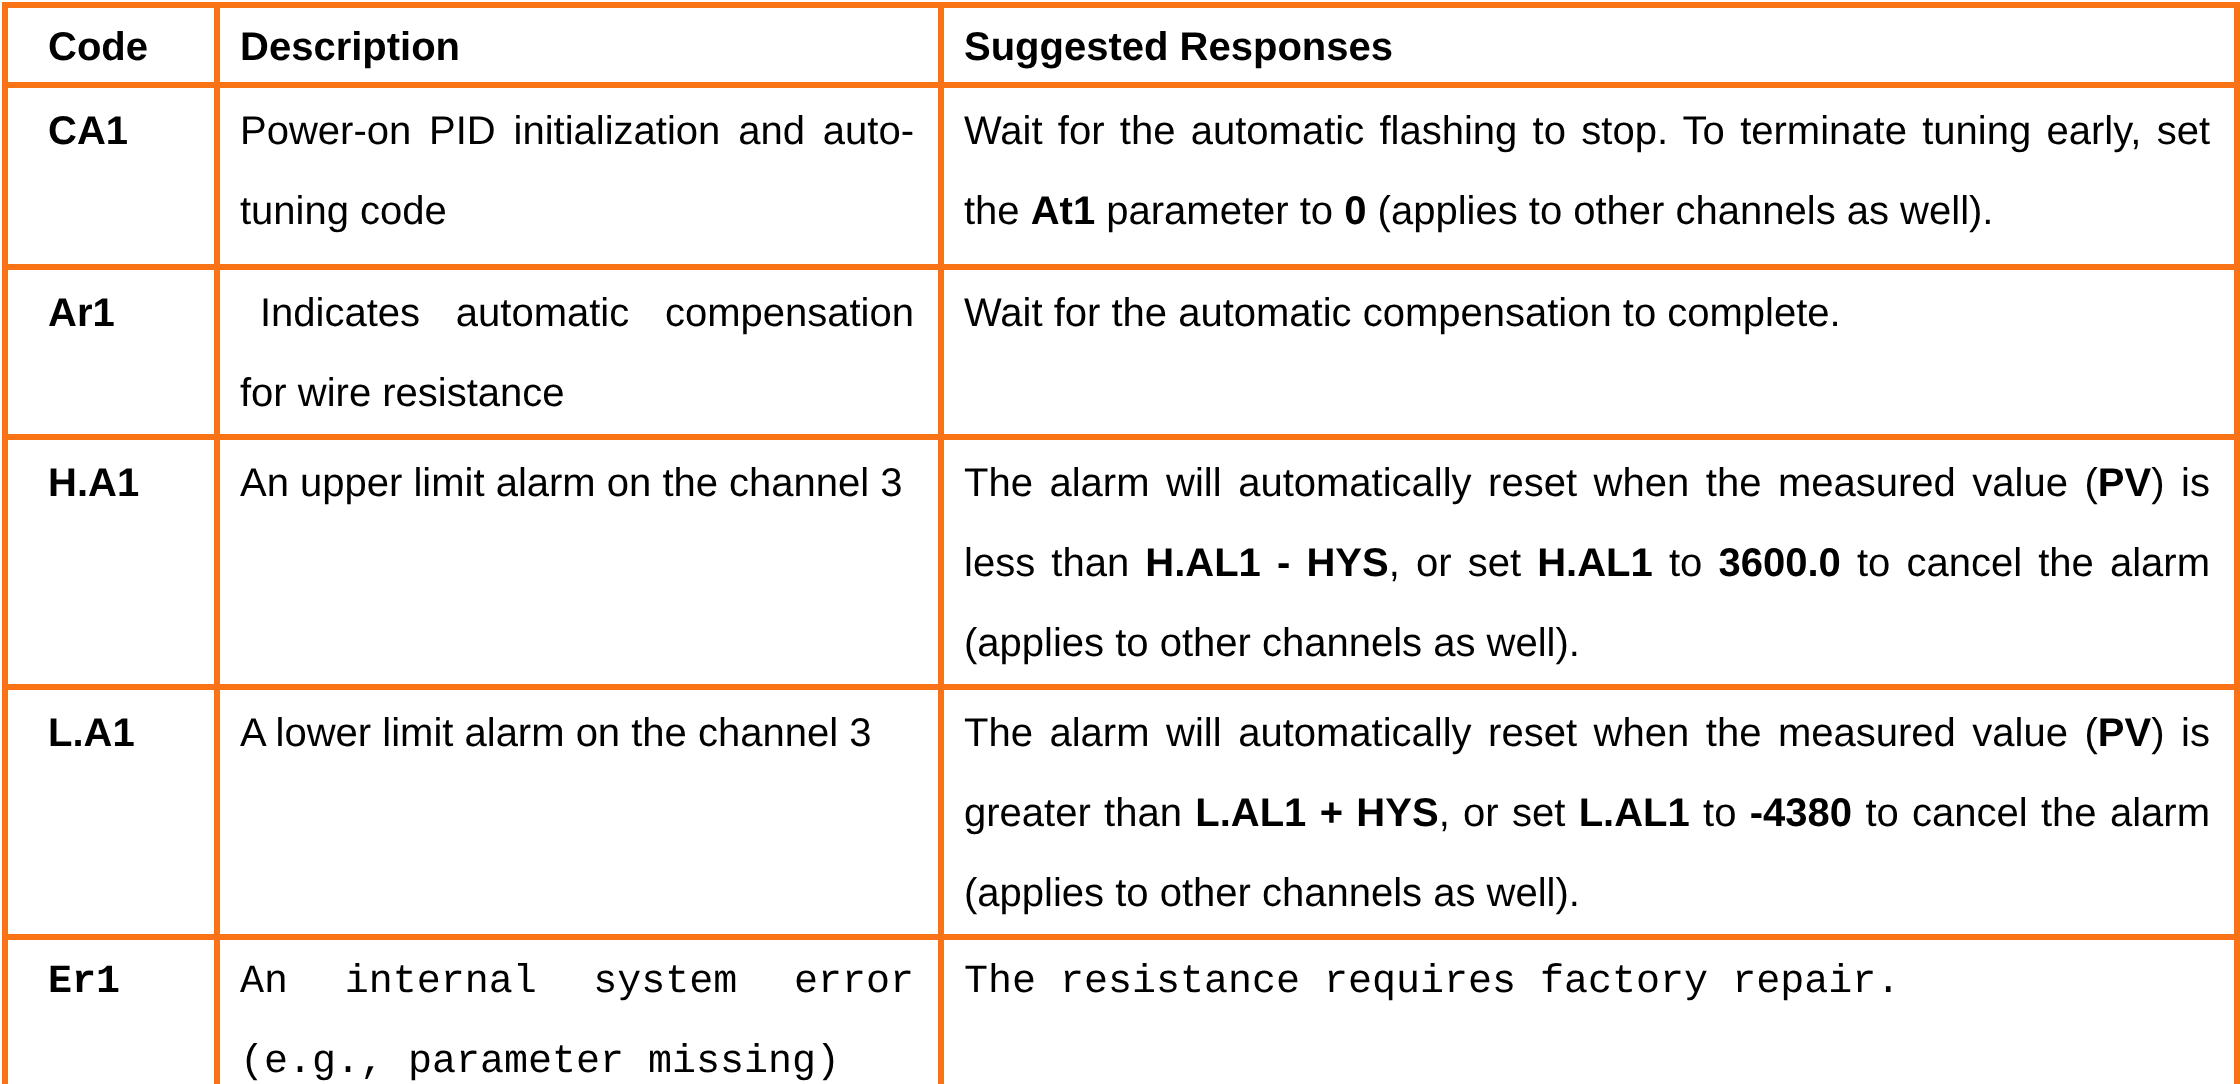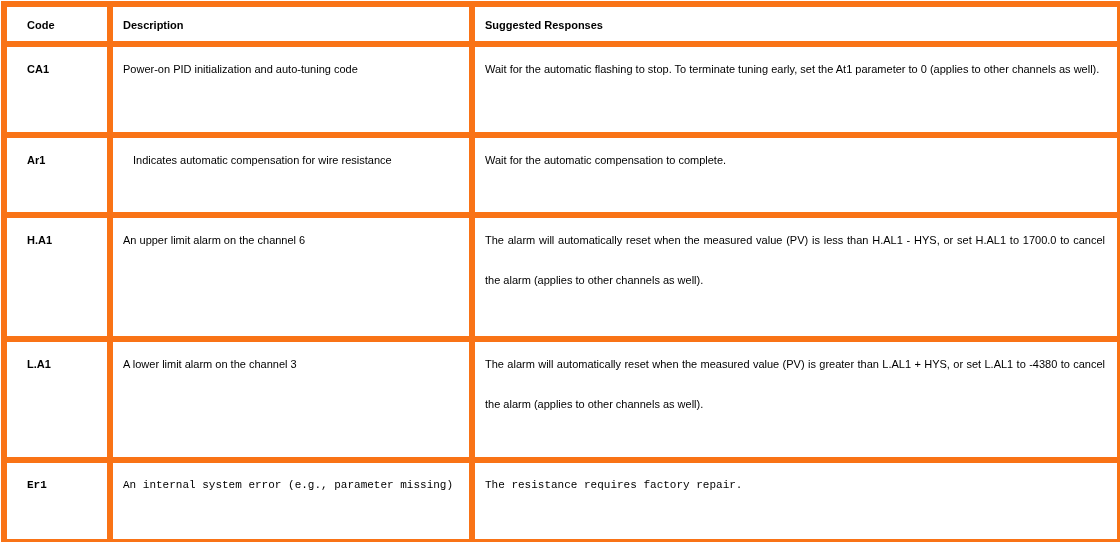--- a/index.html
+++ b/index.html
@@ -21,23 +21,23 @@
   table.doc-table {
     border-collapse: collapse;
     table-layout: fixed;
     width: 1116px;
     border: 2px solid #000000;
   }
   col.c-code { width: 106px; }
   col.c-desc { width: 362px; }
   col.c-resp { width: 648px; }
   th, td {
-    border: 6px solid #f97316;
+    border: 3px solid #f97316;
     vertical-align: top;
-    font-size: 11px;
+    font-size: 20px;
     box-sizing: border-box;
     overflow: hidden;
   }
   thead tr { height: 40px; }
   th {
     text-align: left;
     vertical-align: middle;
     font-weight: bold;
     line-height: 18px;
     padding: 2px 10px 0 10px;
@@ -54,21 +54,21 @@
   }
   td.cell-desc, td.cell-resp {
     text-align: justify;
   }
   td.cell-desc.indented { text-indent: 10px; }
   tbody tr.row-ca1 { height: 91px; }
   tbody tr.row-ar1 { height: 80px; }
   tbody tr.row-ha1 { height: 124px; }
   tbody tr.row-la1 { height: 121px; }
   tbody tr.row-er1 { height: 82px; font-family: Liberation Mono, monospace; }
-  b { font-weight: normal; }
+  b { font-weight: bold; }
 </style>
 </head>
 <body>
 
 <div class="page">
   <table class="doc-table">
     <colgroup>
       <col class="c-code">
       <col class="c-desc">
       <col class="c-resp">
@@ -86,22 +86,22 @@
         <td class="cell-desc">Power-on PID initialization and auto-tuning code</td>
         <td class="cell-resp">Wait for the automatic flashing to stop. To terminate tuning early, set the <b>At1</b> parameter to <b>0</b> (applies to other channels as well).</td>
       </tr>
       <tr class="row-ar1">
         <td class="cell-code">Ar1</td>
         <td class="cell-desc indented">Indicates automatic compensation for wire resistance</td>
         <td class="cell-resp">Wait for the automatic compensation to complete.</td>
       </tr>
       <tr class="row-ha1">
         <td class="cell-code">H.A1</td>
-        <td class="cell-desc">An upper limit alarm on the channel 6</td>
-        <td class="cell-resp">The alarm will automatically reset when the measured value (<b>PV</b>) is less than <b>H.AL1 - HYS</b>, or set <b>H.AL1</b> to <b>1700.0</b> to cancel the alarm (applies to other channels as well).</td>
+        <td class="cell-desc">An upper limit alarm on the channel 3</td>
+        <td class="cell-resp">The alarm will automatically reset when the measured value (<b>PV</b>) is less than <b>H.AL1 - HYS</b>, or set <b>H.AL1</b> to <b>3600.0</b> to cancel the alarm (applies to other channels as well).</td>
       </tr>
       <tr class="row-la1">
         <td class="cell-code">L.A1</td>
         <td class="cell-desc">A lower limit alarm on the channel 3</td>
         <td class="cell-resp">The alarm will automatically reset when the measured value (<b>PV</b>) is greater than <b>L.AL1 + HYS</b>, or set <b>L.AL1</b> to <b>-4380</b> to cancel the alarm (applies to other channels as well).</td>
       </tr>
       <tr class="row-er1">
         <td class="cell-code">Er1</td>
         <td class="cell-desc">An internal system error (e.g., parameter missing)</td>
         <td class="cell-resp">The resistance requires factory repair.</td>

